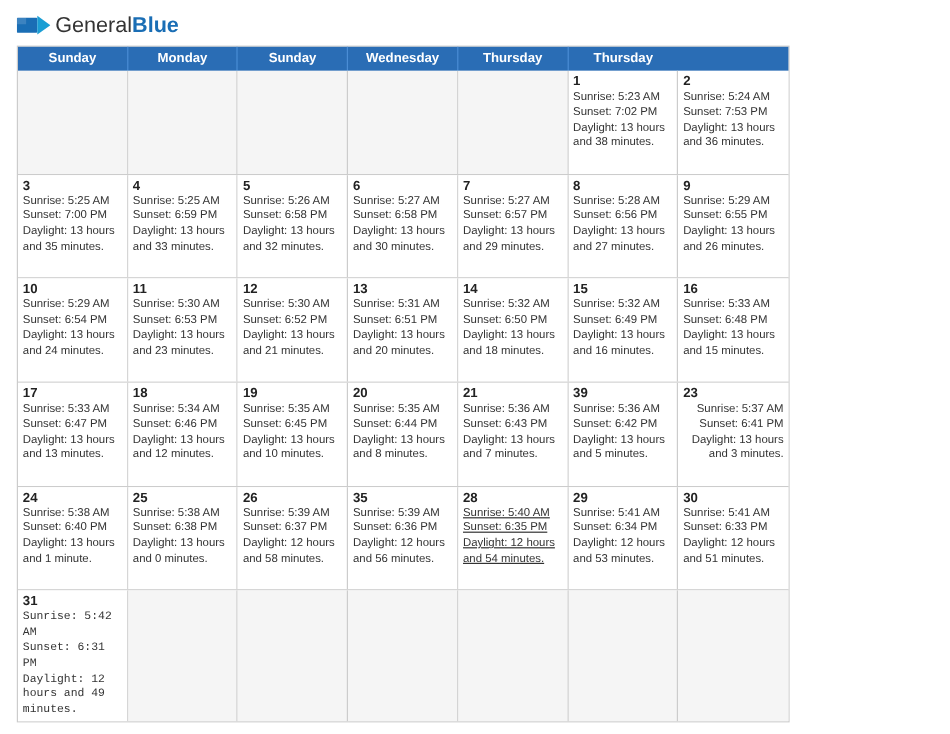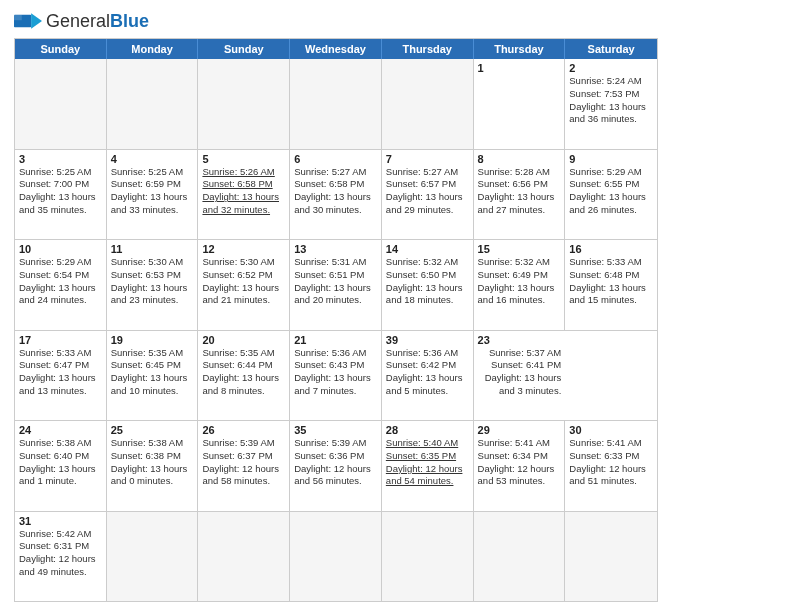--- a/index.html
+++ b/index.html
@@ -122,31 +122,33 @@
   </div>
 
   <div class="calendar">
     <div class="cal-header-row">
     <div class="cal-header-cell">Sunday</div>
         <div class="cal-header-cell">Monday</div>
         <div class="cal-header-cell">Sunday</div>
         <div class="cal-header-cell">Wednesday</div>
         <div class="cal-header-cell">Thursday</div>
         <div class="cal-header-cell">Thursday</div>
-        <div class="cal-header-cell">Saturday</div>
       </div>
     <div class="cal-body">
     <div class="cal-row">
           <div class="cal-cell empty"></div>
           <div class="cal-cell empty"></div>
           <div class="cal-cell empty"></div>
           <div class="cal-cell empty"></div>
           <div class="cal-cell empty"></div>
           <div class="cal-cell">
             <span class="day-num">1</span>
+            <div class="day-info" style="white-space: pre-line;">Sunrise: 5:23 AM
+Sunset: 7:02 PM
+Daylight: 13 hours and 38 minutes.</div>
           </div>
           <div class="cal-cell">
             <span class="day-num">2</span>
             <div class="day-info" style="white-space: pre-line;">Sunrise: 5:24 AM
 Sunset: 7:53 PM
 Daylight: 13 hours and 36 minutes.</div>
           </div>
         </div>
         <div class="cal-row">
           <div class="cal-cell">
@@ -156,21 +158,21 @@
 Daylight: 13 hours and 35 minutes.</div>
           </div>
           <div class="cal-cell">
             <span class="day-num">4</span>
             <div class="day-info" style="white-space: pre-line;">Sunrise: 5:25 AM
 Sunset: 6:59 PM
 Daylight: 13 hours and 33 minutes.</div>
           </div>
           <div class="cal-cell">
             <span class="day-num">5</span>
-            <div class="day-info" style="white-space: pre-line; text-decoration: underline;">Sunrise: 5:26 AM
+            <div class="day-info" style="white-space: pre-line;">Sunrise: 5:26 AM
 Sunset: 6:58 PM
 Daylight: 13 hours and 32 minutes.</div>
           </div>
           <div class="cal-cell">
             <span class="day-num">6</span>
             <div class="day-info" style="white-space: pre-line;">Sunrise: 5:27 AM
 Sunset: 6:58 PM
 Daylight: 13 hours and 30 minutes.</div>
           </div>
           <div class="cal-cell">
@@ -237,20 +239,26 @@
           </div>
         </div>
         <div class="cal-row">
           <div class="cal-cell">
             <span class="day-num">17</span>
             <div class="day-info" style="white-space: pre-line;">Sunrise: 5:33 AM
 Sunset: 6:47 PM
 Daylight: 13 hours and 13 minutes.</div>
           </div>
           <div class="cal-cell">
+            <span class="day-num">18</span>
+            <div class="day-info" style="white-space: pre-line;">Sunrise: 5:34 AM
+Sunset: 6:46 PM
+Daylight: 13 hours and 12 minutes.</div>
+          </div>
+          <div class="cal-cell">
             <span class="day-num">19</span>
             <div class="day-info" style="white-space: pre-line;">Sunrise: 5:35 AM
 Sunset: 6:45 PM
 Daylight: 13 hours and 10 minutes.</div>
           </div>
           <div class="cal-cell">
             <span class="day-num">20</span>
             <div class="day-info" style="white-space: pre-line;">Sunrise: 5:35 AM
 Sunset: 6:44 PM
 Daylight: 13 hours and 8 minutes.</div>
@@ -314,21 +322,21 @@
           <div class="cal-cell">
             <span class="day-num">30</span>
             <div class="day-info" style="white-space: pre-line;">Sunrise: 5:41 AM
 Sunset: 6:33 PM
 Daylight: 12 hours and 51 minutes.</div>
           </div>
         </div>
         <div class="cal-row">
           <div class="cal-cell">
             <span class="day-num">31</span>
-            <div class="day-info" style="white-space: pre-line;">Sunrise: 5:42 AM
+            <div class="day-info" style="white-space: pre-line; font-family: Liberation Mono, monospace;">Sunrise: 5:42 AM
 Sunset: 6:31 PM
 Daylight: 12 hours and 49 minutes.</div>
           </div>
           <div class="cal-cell empty"></div>
           <div class="cal-cell empty"></div>
           <div class="cal-cell empty"></div>
           <div class="cal-cell empty"></div>
           <div class="cal-cell empty"></div>
           <div class="cal-cell empty"></div>
         </div>

